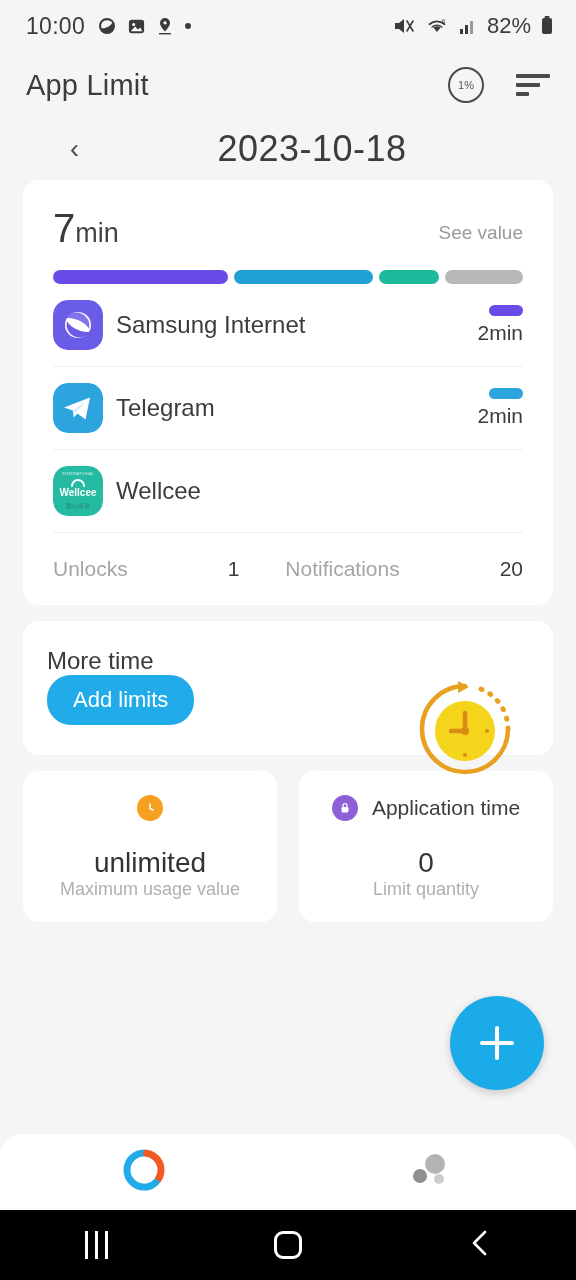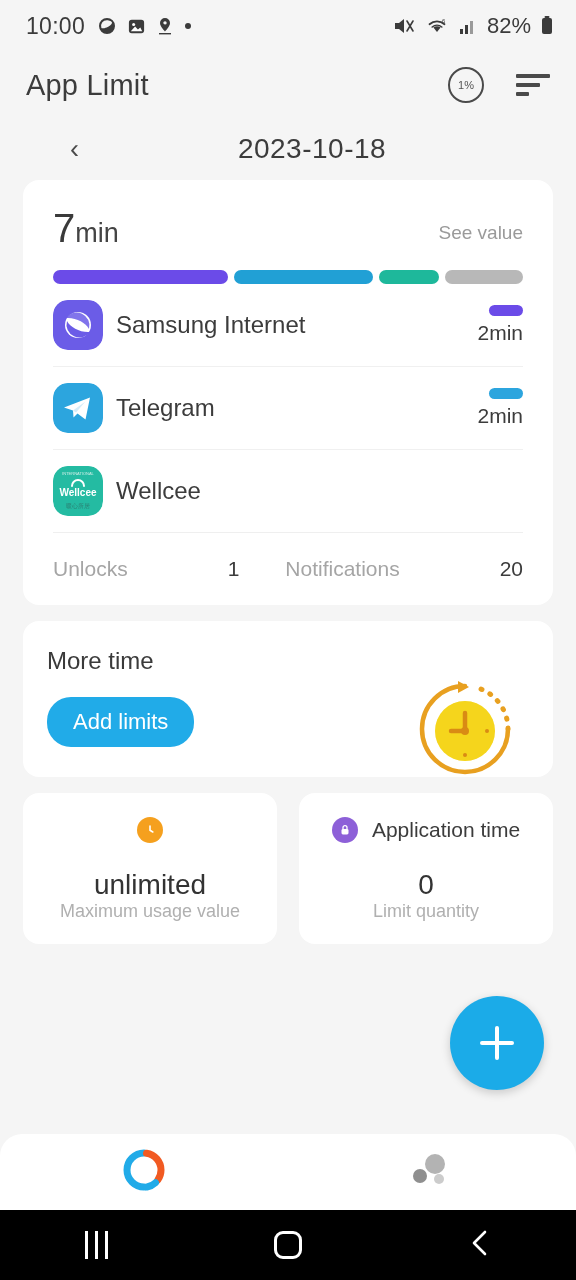--- a/index.html
+++ b/index.html
@@ -41,21 +41,21 @@
 
   
   .datenav {
     height: 62px; display: flex; align-items: center; justify-content: center;
     position: relative;
   }
   .date-prev {
     position: absolute; left: 70px; top: 50%; transform: translateY(-50%);
     font-size: 27px; color: #4a4a4a; line-height: 1;
   }
-  .date-label { font-size: 28px; color: #3c3c3c; letter-spacing: .5px; margin-left: 48px; }
+  .date-label { font-size: 36px; color: #3c3c3c; letter-spacing: .5px; margin-left: 48px; }
 
   
   .card {
     background: #fff; border-radius: 16px; margin: 0 23px 16px 23px;
   }
   .usage-card { padding: 28px 30px 0 30px; }
   .usage-top { display: flex; align-items: flex-end; }
   .usage-total { font-size: 40px; color: #3a3a3a; font-weight: 400; line-height: 1; }
   .usage-total .unit { font-size: 27px; color: #444; }
   .see-more { margin-left: auto; font-size: 19px; color: #9a9a9a; padding-bottom: 4px; }
@@ -91,21 +91,21 @@
   .stats-row .s4 { margin-left: auto; }
 
   
   .moretime-card { padding: 26px 24px 30px 24px; position: relative; }
   .mt-title { font-size: 24px; color: #3a3a3a; }
   .mt-desc {
     font-size: 19px; color: #a8a8a8; line-height: 1.5;
     margin-top: 14px; width: 330px;
   }
   .mt-btn {
-    margin-top: 22px; display: inline-block; background: #21ABE8; color: #fff;
+    display: inline-block; background: #21ABE8; color: #fff;
     font-size: 22px; border-radius: 24px; padding: 12px 26px; border: none;
   }
   .clock-art { position: absolute; right: 36px; top: 56px; width: 104px; height: 104px; }
 
   
   .mini-wrap { display: flex; gap: 22px; margin: 0 23px; }
   .mini-card {
     background: #fff; border-radius: 16px; flex: 1 1 0; padding: 24px 0 22px 0;
     text-align: center; overflow: hidden;
   }

